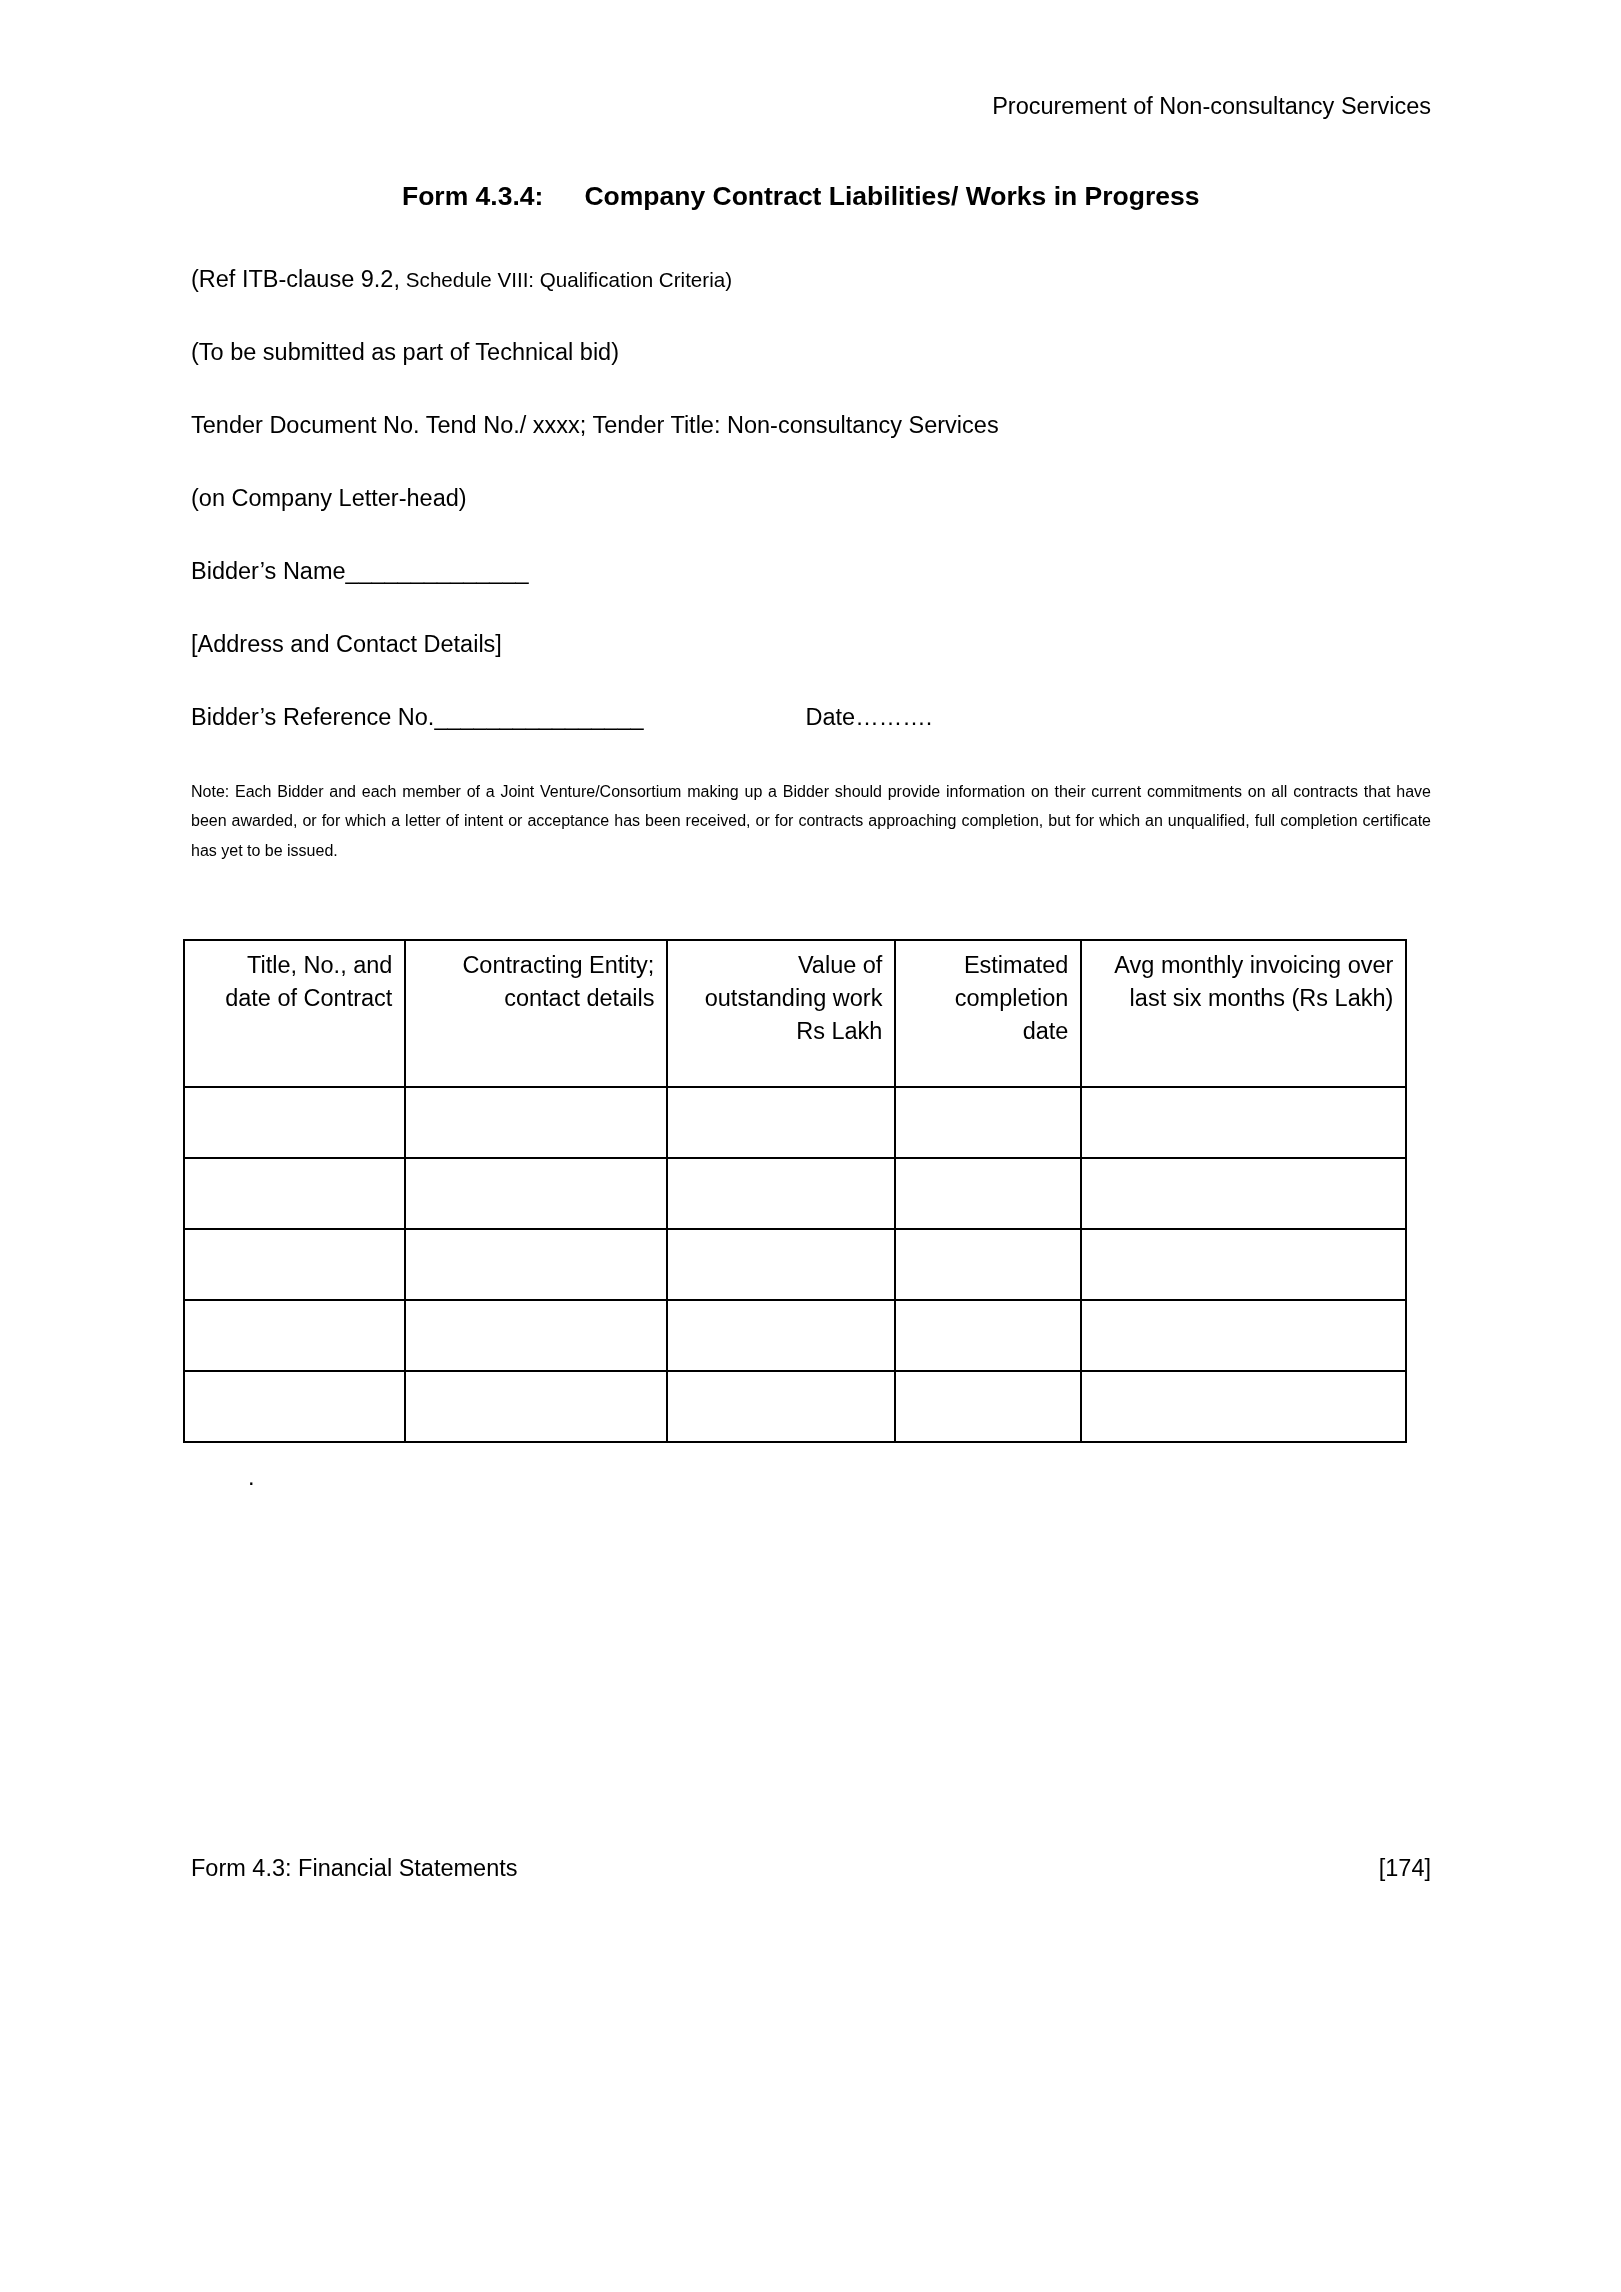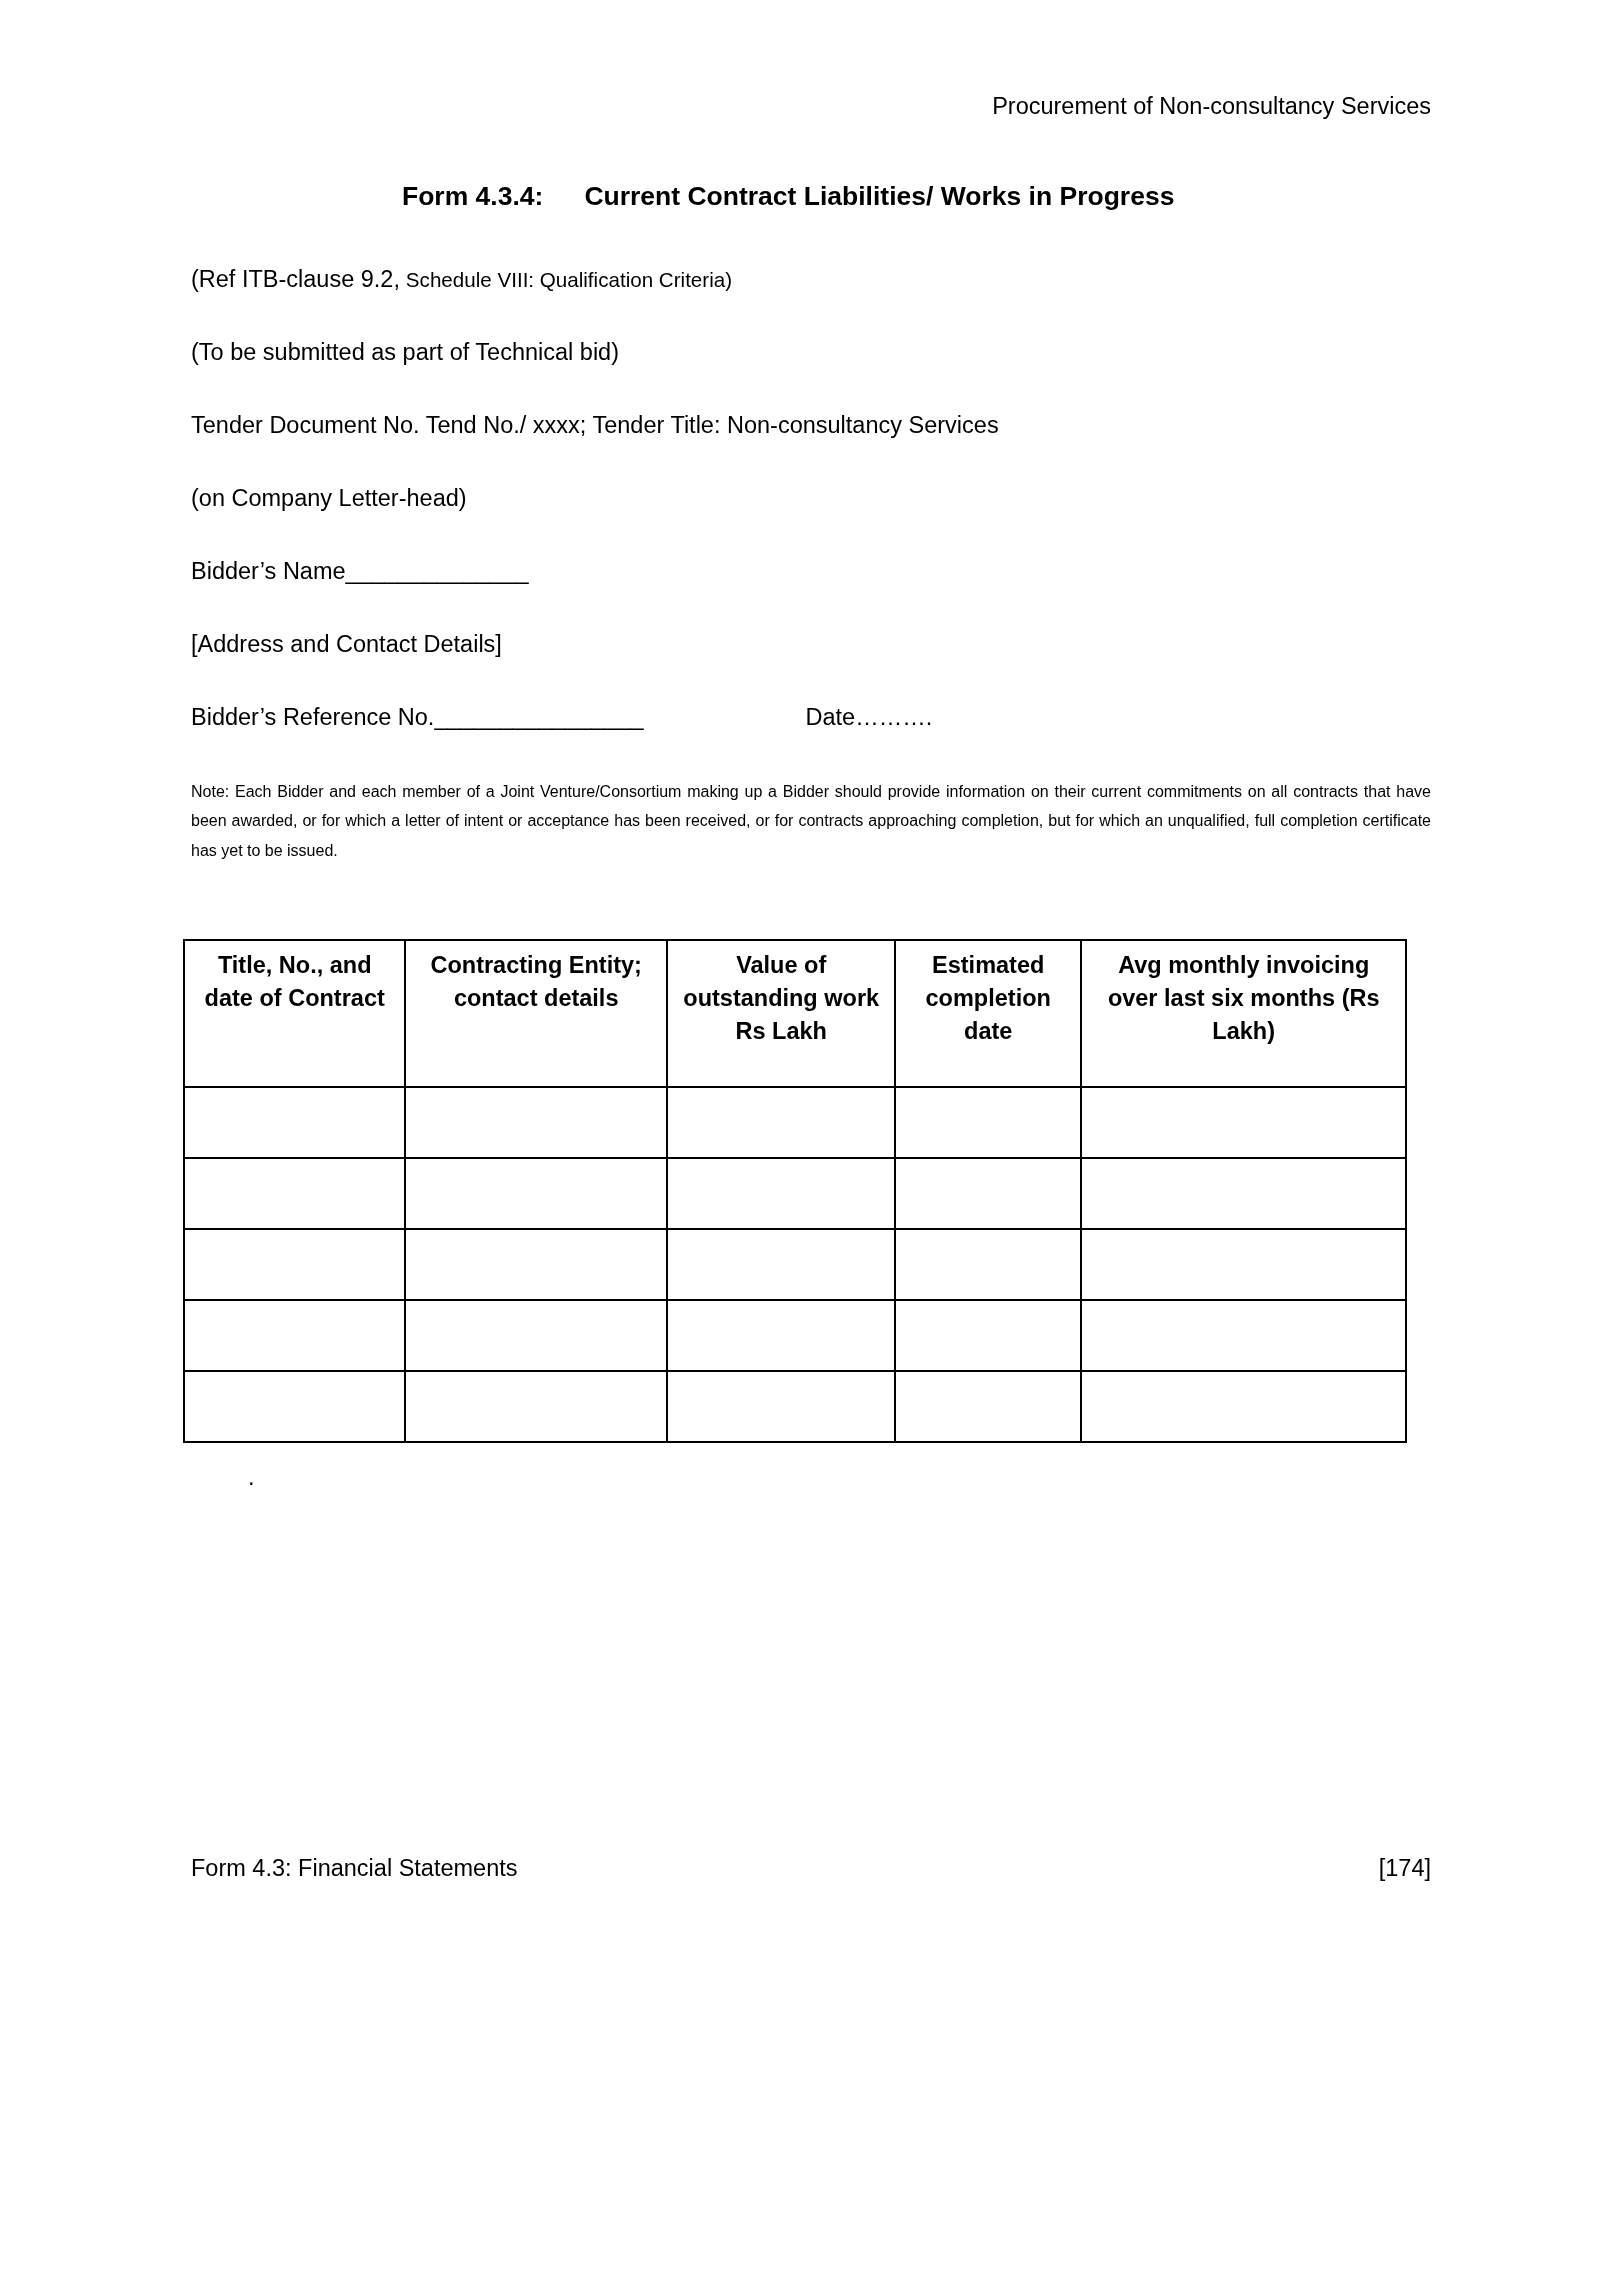--- a/index.html
+++ b/index.html
@@ -45,22 +45,22 @@
     width: 1222px;
     margin: 74px 0 0 -7.8px;
   }
   table.grid th, table.grid td {
     border: 2px solid #000000;
     vertical-align: top;
     padding: 7.8px 11.8px;
     font-size: 23.5px;
   }
   table.grid th {
-    text-align: center;
-    font-weight: bold;
+    text-align: right;
+    font-weight: normal;
     line-height: 1.42;
     height: 147px;
   }
   table.grid td.empty-cell { height: 71px; }
   .col-1 { width: 221px; }
   .col-2 { width: 262px; }
   .col-3 { width: 228px; }
   .col-4 { width: 186px; }
   .col-5 { width: 325px; }
   td.total-label-cell {
@@ -90,21 +90,21 @@
 </head>
 <body>
 
 <div class="page">
 
   <div class="doc-header">
     <span>Procurement of Non-consultancy Services</span>
   </div>
 
   <div class="form-title">
-    <span class="title-number">Form 4.3.4:</span><span>Current Contract Liabilities/ Works in Progress</span>
+    <span class="title-number">Form 4.3.4:</span><span>Company Contract Liabilities/ Works in Progress</span>
   </div>
 
   <p class="para">
     <span>(Ref ITB-clause 9.2,</span><span class="ref-detail">Schedule VIII: Qualification Criteria)</span>
   </p>
 
   <p class="para">(To be submitted as part of Technical bid)</p>
 
   <p class="para">Tender Document No. Tend No./ xxxx; Tender Title: Non-consultancy Services</p>
 

